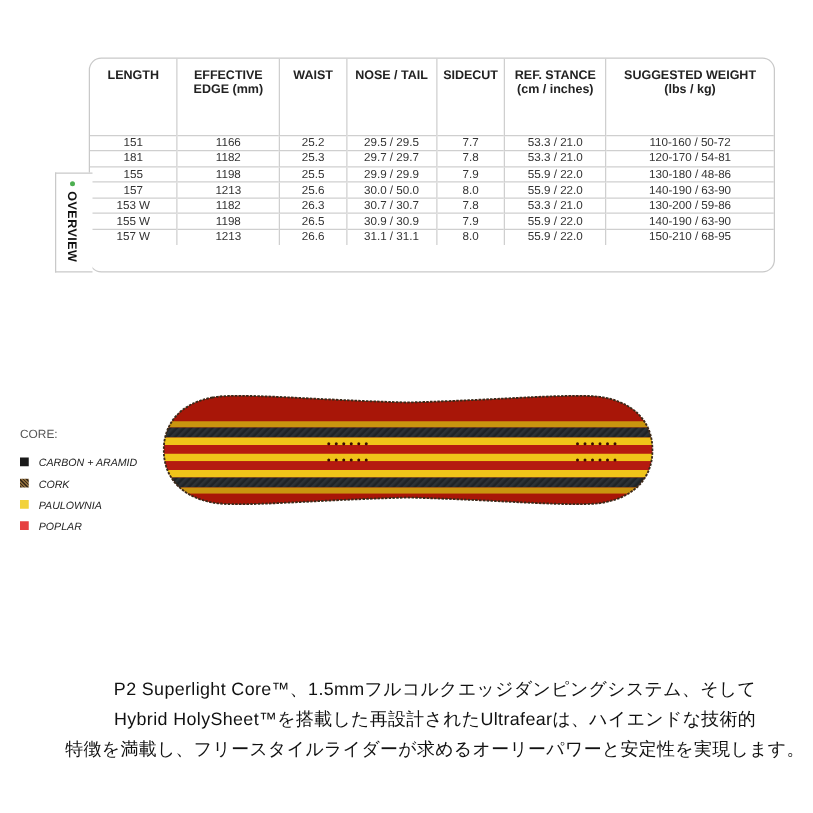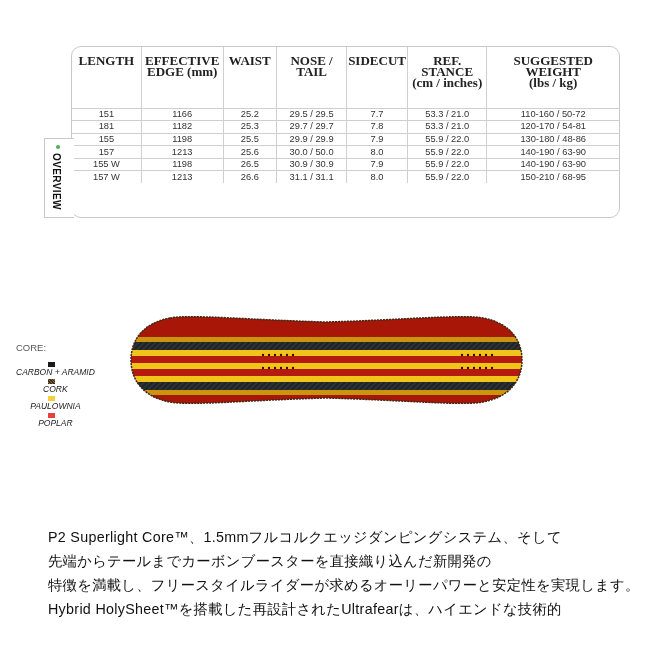--- a/index.html
+++ b/index.html
@@ -1,31 +1,31 @@
 <!DOCTYPE html>
 <html><head>
 <meta charset="utf-8">
 <style>
   html,body{margin:0;padding:0;background:#fff;}
   body{width:650px;height:650px;position:relative;overflow:hidden;font-family:"Liberation Sans","DejaVu Sans",sans-serif;color:#222;}
   .spec-wrap{position:absolute;left:71px;top:46px;width:549px;height:172px;border:1px solid #c9c9c9;border-radius:10px;box-sizing:border-box;}
   table.spec{position:absolute;left:0;top:0;width:100%;border-collapse:collapse;font-size:9.3px;}
-  table.spec th{font-weight:bold;font-size:13px;color:#222;vertical-align:top;padding-top:8px;height:61px;line-height:11px;border-left:1px solid #cfcfcf;box-sizing:border-box;font-family:Liberation Serif, serif;}
+  table.spec th{font-weight:bold;font-size:10px;color:#222;vertical-align:top;padding-top:8px;height:61px;line-height:11px;border-left:1px solid #cfcfcf;box-sizing:border-box;}
   table.spec th:first-child,table.spec td:first-child{border-left:none;}
   table.spec td{text-align:center;height:11.6px;line-height:11px;padding:0;border-left:1px solid #cfcfcf;border-top:1px solid #cfcfcf;color:#333;}
   table.spec tr.last td{border-bottom:none;margin-top:31px;}
   .overview-tab{position:absolute;left:44px;top:138px;width:30px;height:80px;border:1px solid #c9c9c9;border-right:none;box-sizing:border-box;background:#fff;}
   .overview-tab .dot{position:absolute;left:11px;top:6px;width:4px;height:4px;border-radius:50%;background:#4caf50;}
   .overview-tab .label{position:absolute;left:6px;top:14px;writing-mode:vertical-rl;font-weight:bold;font-size:10px;letter-spacing:0.4px;color:#111;}
   .core{position:absolute;left:16px;top:298px;margin-top:44px;}
   .core .title{font-size:9.5px;color:#555;margin-bottom:9px;}
-  .core .item{display:flex;align-items:center;font-size:8.5px;font-style:italic;color:#222;height:15px;margin-bottom:2px;flex-direction:column;}
+  .core .item{display:flex;align-items:center;font-size:8.5px;font-style:italic;color:#222;height:15px;margin-bottom:2px;}
   .core .sw{width:7px;height:7px;margin-right:8px;}
   .board{position:absolute;left:130px;top:310px;width:393px;height:100px;}
-  .desc{position:absolute;left:48px;top:525px;width:600px;font-size:14.3px;line-height:24px;color:#111;letter-spacing:0.3px;}
+  .desc{position:absolute;left:48px;top:540px;width:600px;font-size:14.3px;line-height:24px;color:#111;letter-spacing:0.3px;text-align:center;}
   .desc p{margin:0;white-space:nowrap;}
 </style>
 </head>
 <body>
 
 <div class="spec-wrap">
   <table class="spec">
     <colgroup>
       <col style="width:70px">
         <col style="width:82px">
@@ -96,20 +96,29 @@
           <td>130-180 / 48-86</td>
         </tr>
         <tr>
           <td>157</td>
           <td>1213</td>
           <td>25.6</td>
           <td>30.0 / 50.0</td>
           <td>8.0</td>
           <td>55.9 / 22.0</td>
           <td>140-190 / 63-90</td>
+        </tr>
+        <tr>
+          <td>153 W</td>
+          <td>1182</td>
+          <td>26.3</td>
+          <td>30.7 / 30.7</td>
+          <td>7.8</td>
+          <td>53.3 / 21.0</td>
+          <td>130-200 / 59-86</td>
         </tr>
         <tr>
           <td>155 W</td>
           <td>1198</td>
           <td>26.5</td>
           <td>30.9 / 30.9</td>
           <td>7.9</td>
           <td>55.9 / 22.0</td>
           <td>140-190 / 63-90</td>
         </tr>
@@ -199,16 +208,15 @@
         <circle cx="350" cy="58" r="1.2"></circle>
         <circle cx="356" cy="58" r="1.2"></circle>
         <circle cx="362" cy="58" r="1.2"></circle>
     </g>
   </g>
   <path d="M40,8 C60,4 120,10 196,12 C272,10 333,4 353,8 C380,13 392,30 392,50 C392,70 380,87 353,92 C333,96 272,90 196,88 C120,90 60,96 40,92 C13,87 1,70 1,50 C1,30 13,13 40,8 Z" fill="none" stroke="#3a2a1a" stroke-width="1.5" stroke-dasharray="2 1"></path>
 </svg>
 
 <div class="desc">
   <p>P2 Superlight Core™、1.5mmフルコルクエッジダンピングシステム、そして</p>
-  <p>先端からテールまでカーボンブースターを直接織り込んだ新開発の</p>
+  <p>Hybrid HolySheet™を搭載した再設計されたUltrafearは、ハイエンドな技術的</p>
   <p>特徴を満載し、フリースタイルライダーが求めるオーリーパワーと安定性を実現します。</p>
-  <p>Hybrid HolySheet™を搭載した再設計されたUltrafearは、ハイエンドな技術的</p>
 </div>
 
 </body></html>

